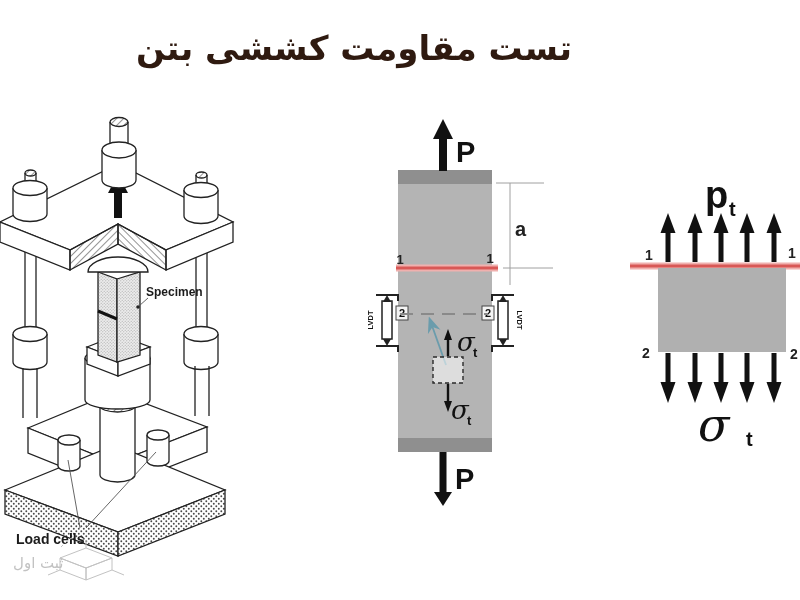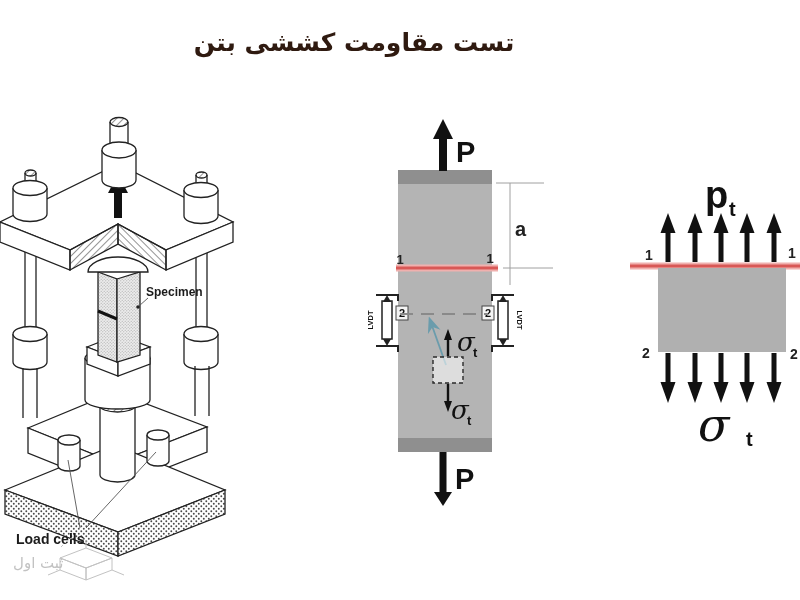--- a/index.html
+++ b/index.html
@@ -1,20 +1,20 @@
 <!DOCTYPE html>
 <html><head>
 <meta charset="utf-8">
 <style>
   html,body{margin:0;padding:0;background:#fff;}
   #page{position:relative;width:800px;height:600px;background:#ffffff;overflow:hidden;
         font-family:"Liberation Sans", sans-serif;}
   #title{position:absolute;left:0;top:28px;width:708px;text-align:center;
          direction:rtl;font-family:"DejaVu Sans", sans-serif;font-weight:bold;
-         font-size:25px;color:#2f1a10;letter-spacing:-1px;}
+         font-size:34px;color:#2f1a10;letter-spacing:-1px;}
   .fig{position:absolute;}
   svg text{user-select:none;}
 </style>
 </head>
 <body>
 <div id="page">
 
 <div id="title">تست مقاومت کششی بتن</div>
 
 <svg class="fig" style="left:0;top:100px" width="270" height="470" viewBox="0 0 270 470">

